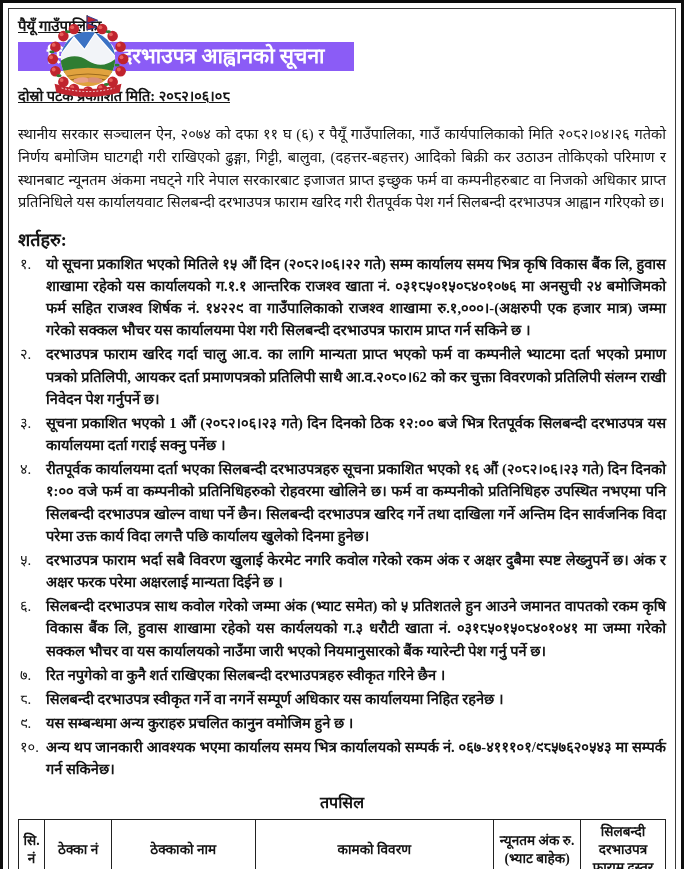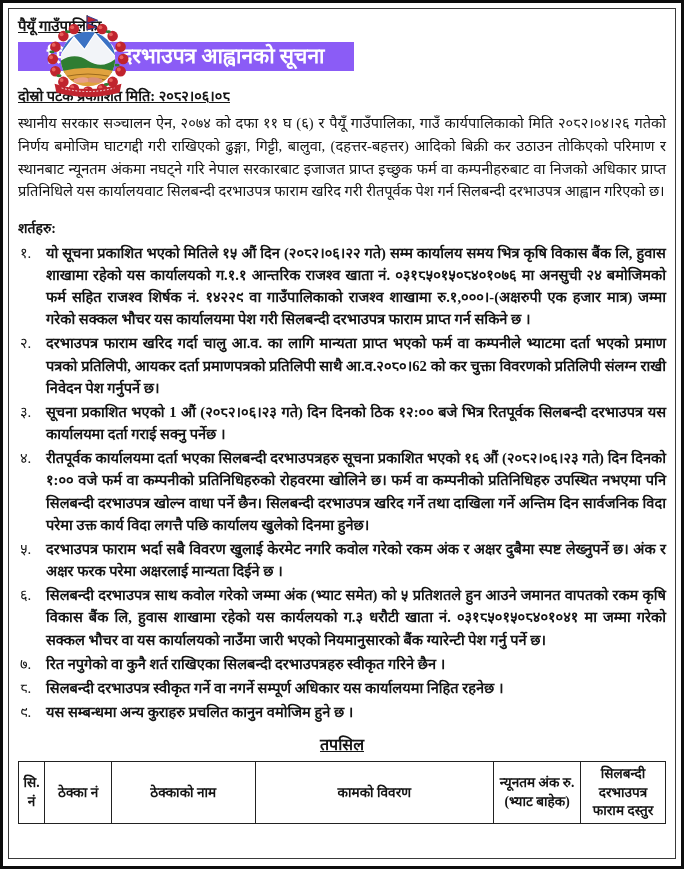--- a/index.html
+++ b/index.html
@@ -17,27 +17,27 @@
   .emblem{position:absolute; left:16px; top:2px; width:108px; height:88px;}
   .muni{font-size:15px; font-weight:600; line-height:22px;}
   .office{font-size:23px; font-weight:700; line-height:30px;}
   .addr{font-size:12.5px; line-height:17px;}
   .banner{
     display:inline-block; background:#8b5cf6; color:#fff; font-weight:700;
     font-size:21px; line-height:27px; padding:1px 29px; margin-top:5px;
   }
   .pubdate{font-size:14.5px; font-weight:700; text-decoration:underline; margin-top:15px; line-height:20px;}
   
-  .intro{font-size:14.6px; line-height:1.56; text-align:justify; margin-top:6px;}
-  .cond-head{font-size:14px; font-weight:700; margin-top:3px; line-height:22px;}
+  .intro{font-size:14.6px; line-height:1.56; text-align:justify; margin-top:17px;}
+  .cond-head{font-size:18px; font-weight:700; margin-top:3px; line-height:22px;}
   .cond{display:flex; font-size:14.6px; line-height:1.52; margin-top:2px;}
   .cnum{flex:0 0 26px; padding-left:2px;}
   .ctext{flex:1; text-align:justify;font-weight:bold;}
   .tapasil{ text-align:center; font-size:16px; font-weight:700; margin:10px 0 6px 0;}
-  .tapasil span{text-decoration:underline;}
+  .tapasil span{}
   
   table{width:100%; border-collapse:collapse; table-layout:fixed;}
   th,td{border:1.5px solid #222; font-size:13.6px; padding:3px 4px; text-align:center; vertical-align:middle;}
   th{font-weight:700; line-height:1.35;}
   .c1{width:26px;} .c2{width:66px;} .c3{width:142px;} .c4{width:236px;} .c5{width:86px;} .c6{width:84px;}
 </style>
 </head>
 <body>
 
 <div class="page">
@@ -150,20 +150,24 @@
       <span class="ctext">रित नपुगेको वा कुनै शर्त राखिएका सिलबन्दी दरभाउपत्रहरु स्वीकृत गरिने छैन ।</span>
     </div>
     <div class="cond">
       <span class="cnum">८.</span>
       <span class="ctext">सिलबन्दी दरभाउपत्र स्वीकृत गर्ने वा नगर्ने सम्पूर्ण अधिकार यस कार्यालयमा निहित रहनेछ ।</span>
     </div>
     <div class="cond">
       <span class="cnum">९.</span>
       <span class="ctext">यस सम्बन्धमा अन्य कुराहरु प्रचलित कानुन वमोजिम हुने छ ।</span>
     </div>
+    <div class="cond">
+      <span class="cnum">१०.</span>
+      <span class="ctext">अन्य थप जानकारी आवश्यक भएमा कार्यालय समय भित्र कार्यालयको सम्पर्क नं. ०६७-४१११०१/९८५७६२०५४३ मा सम्पर्क गर्न सकिनेछ।</span>
+    </div>
 
     <div class="tapasil"><span>तपसिल</span></div>
 
     <table>
       <colgroup>
         <col class="c1">
           <col class="c2">
           <col class="c3">
           <col class="c4">
           <col class="c5">

